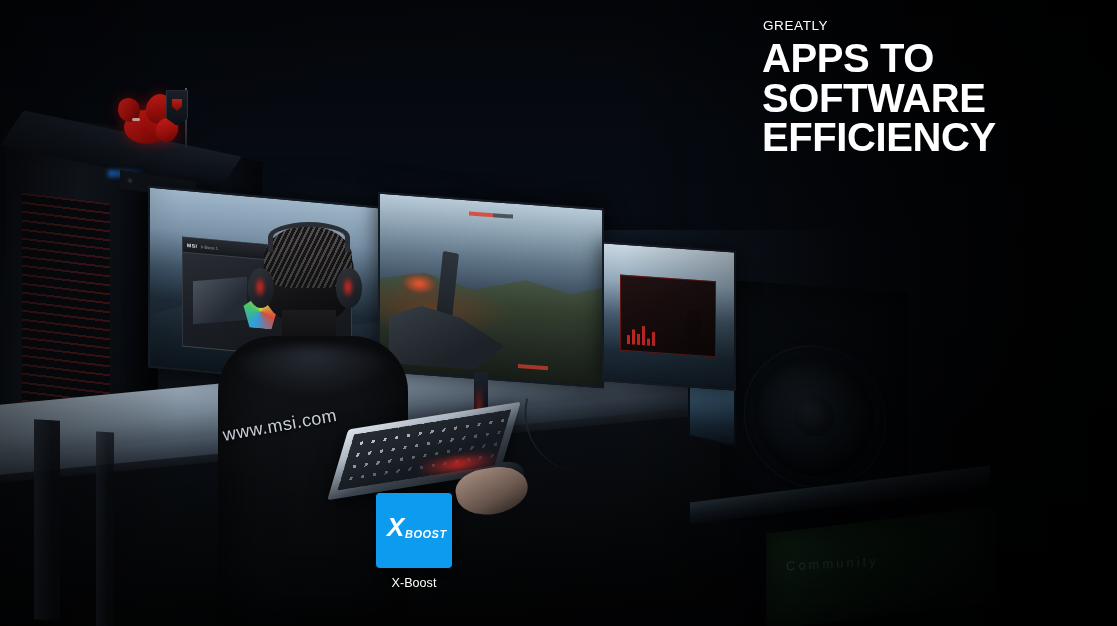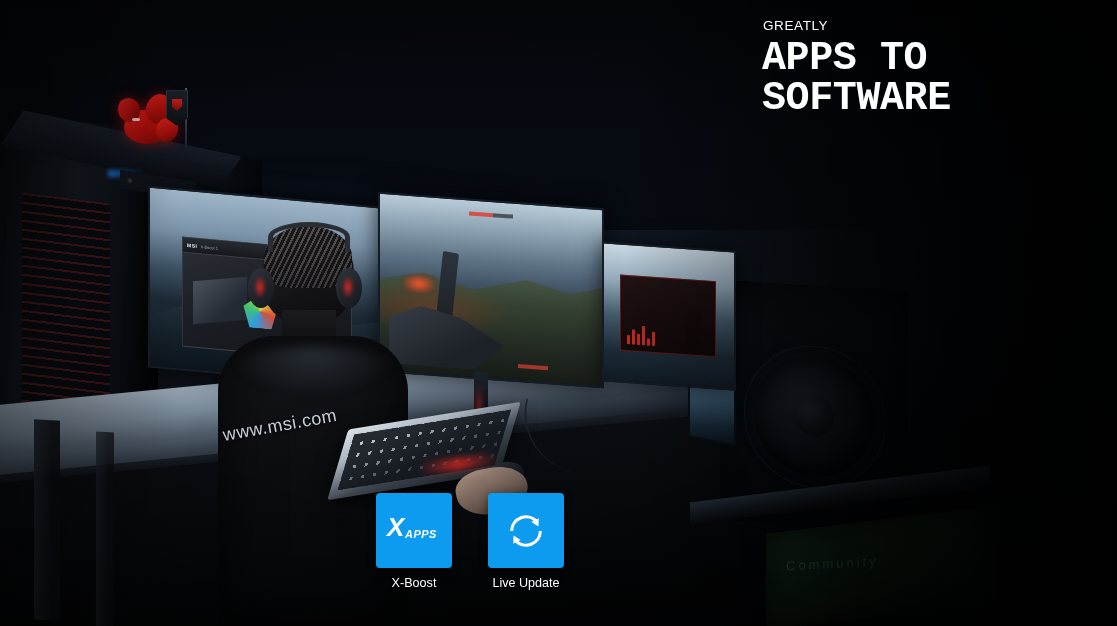--- a/index.html
+++ b/index.html
@@ -537,21 +537,20 @@
     margin: 0 0 6px 1px;
     font-weight: 400;
   }
   .headline {
     color: #ffffff;
     font-size: 40px;
     line-height: 0.99;
     font-weight: 700;
     letter-spacing: -0.4px;
     margin: 0 0 24px 0;
-    font-family: Liberation Mono, monospace;
   }
   .headline .hl-line { display: block; }
   .blurb {
     color: #ffffff;
     font-size: 14.6px;
     line-height: 1.28;
     font-weight: 400;
     margin: 0;
     max-width: 322px;
   }
@@ -731,45 +730,33 @@
     <div class="hand"></div>
 
     <div class="vignette"></div>
   </div>
 
   <div class="copy">
     <p class="eyebrow">GREATLY</p>
     <h1 class="headline">
       <span class="hl-line">APPS TO</span>
       <span class="hl-line">SOFTWARE</span>
+      <span class="hl-line">EFFICIENCY</span>
     </h1>
   </div>
 
   <div class="apps">
 
     <div class="app">
       <div class="app-tile">
         <div class="xboost">
           <span class="xg">X</span>
-          <span class="bt">APPS</span>
+          <span class="bt">BOOST</span>
         </div>
       </div>
       <div class="app-label">X-Boost</div>
     </div>
 
 
-    <div class="app">
-      <div class="app-tile">
-        <svg width="46" height="46" viewBox="0 0 48 48">
-          <g fill="none" stroke="#ffffff" stroke-width="3.2" stroke-linecap="butt">
-            <path d="M9 24 A15 15 0 0 1 35.2 14.2"></path>
-            <path d="M39 24 A15 15 0 0 1 12.8 33.8"></path>
-          </g>
-          <polygon points="35.2,10 39.6,17.6 30.8,17.6" fill="#ffffff" transform="rotate(32 35.2 14)"></polygon>
-          <polygon points="12.8,38 8.4,30.4 17.2,30.4" fill="#ffffff" transform="rotate(32 12.8 34)"></polygon>
-        </svg>
-      </div>
-      <div class="app-label">Live Update</div>
-    </div>
 
   </div>
 
 </div>
 
 </body></html>

